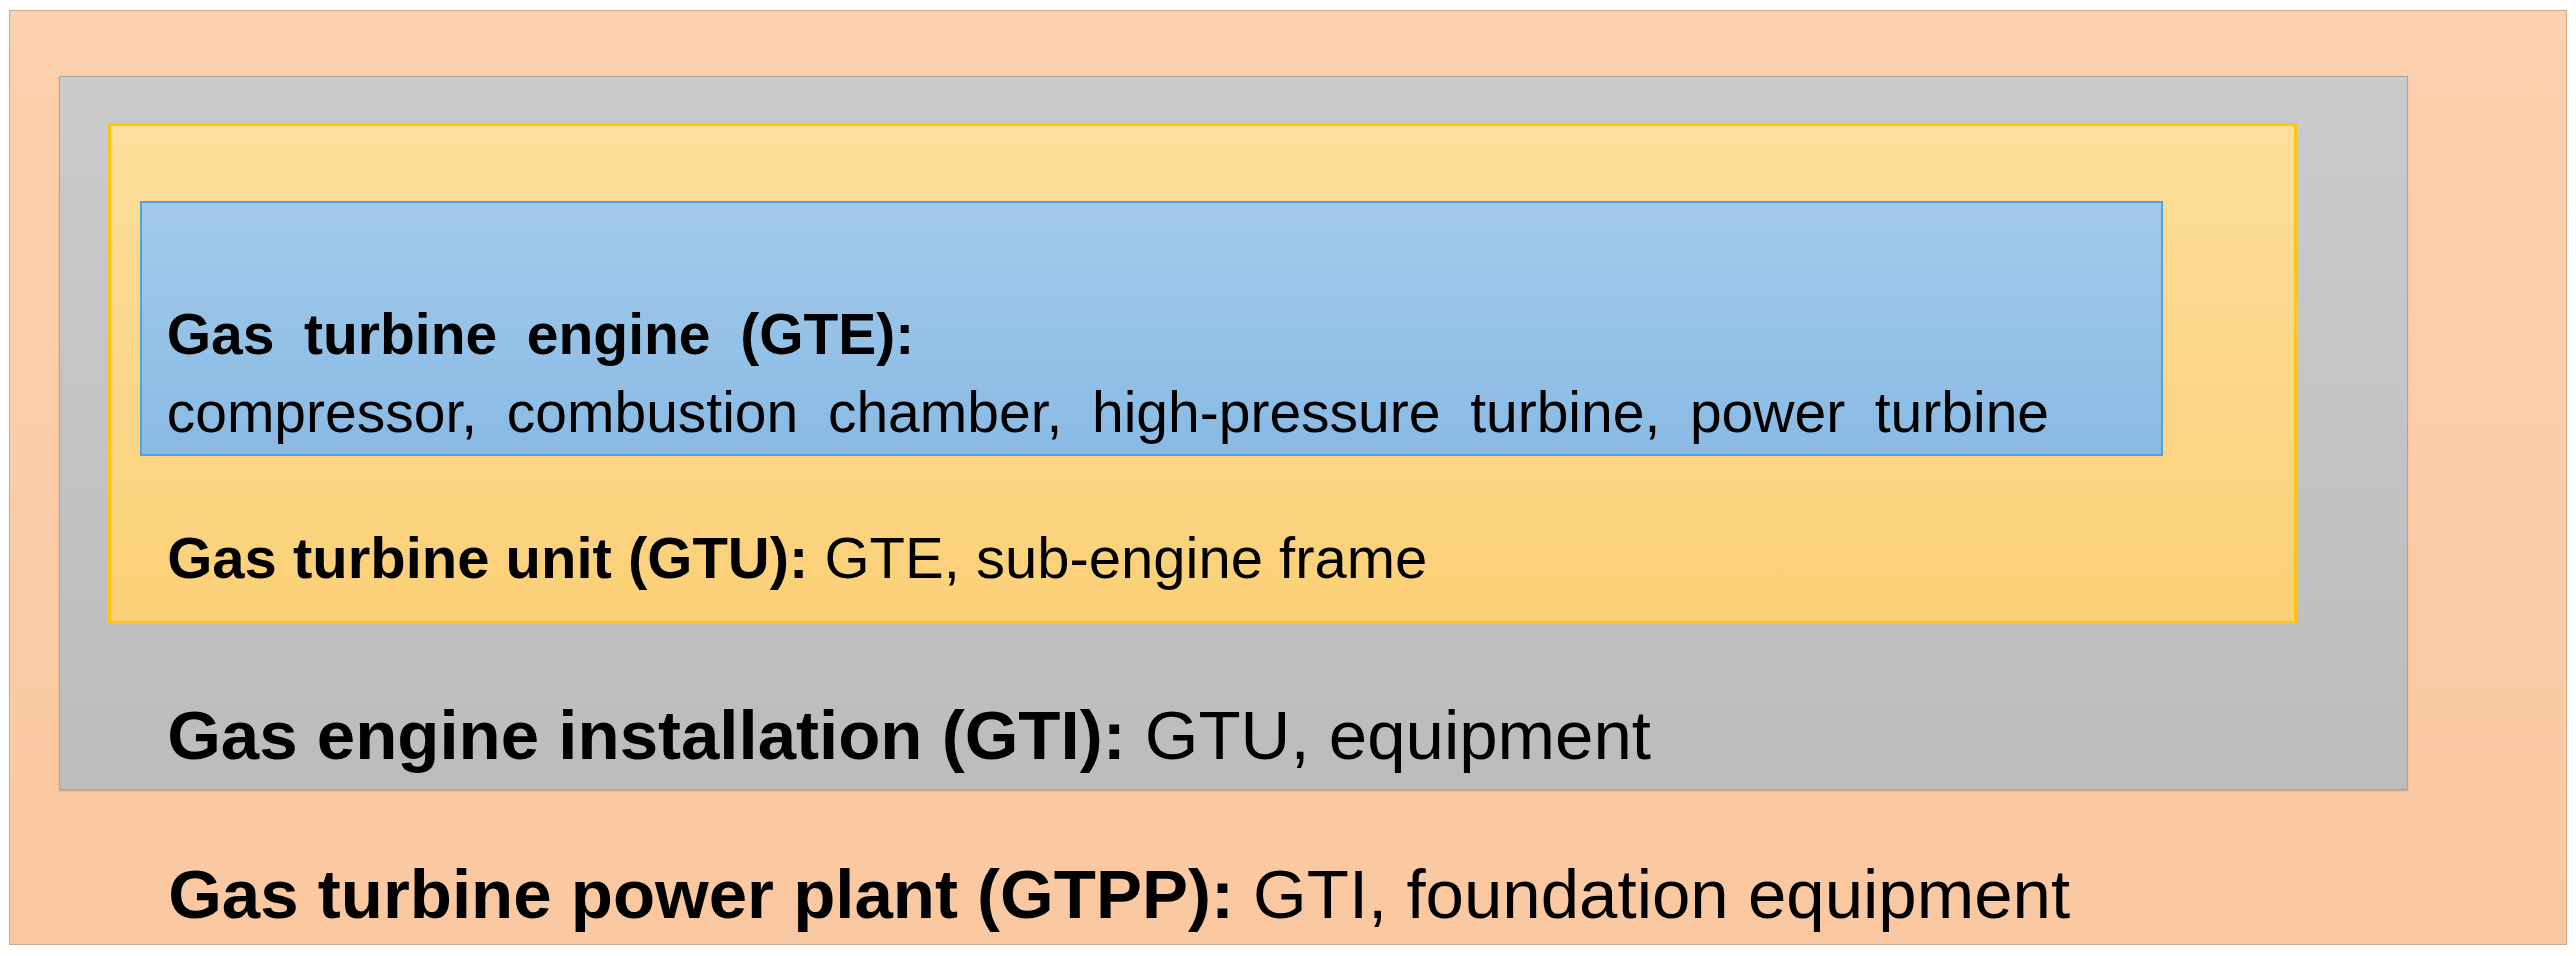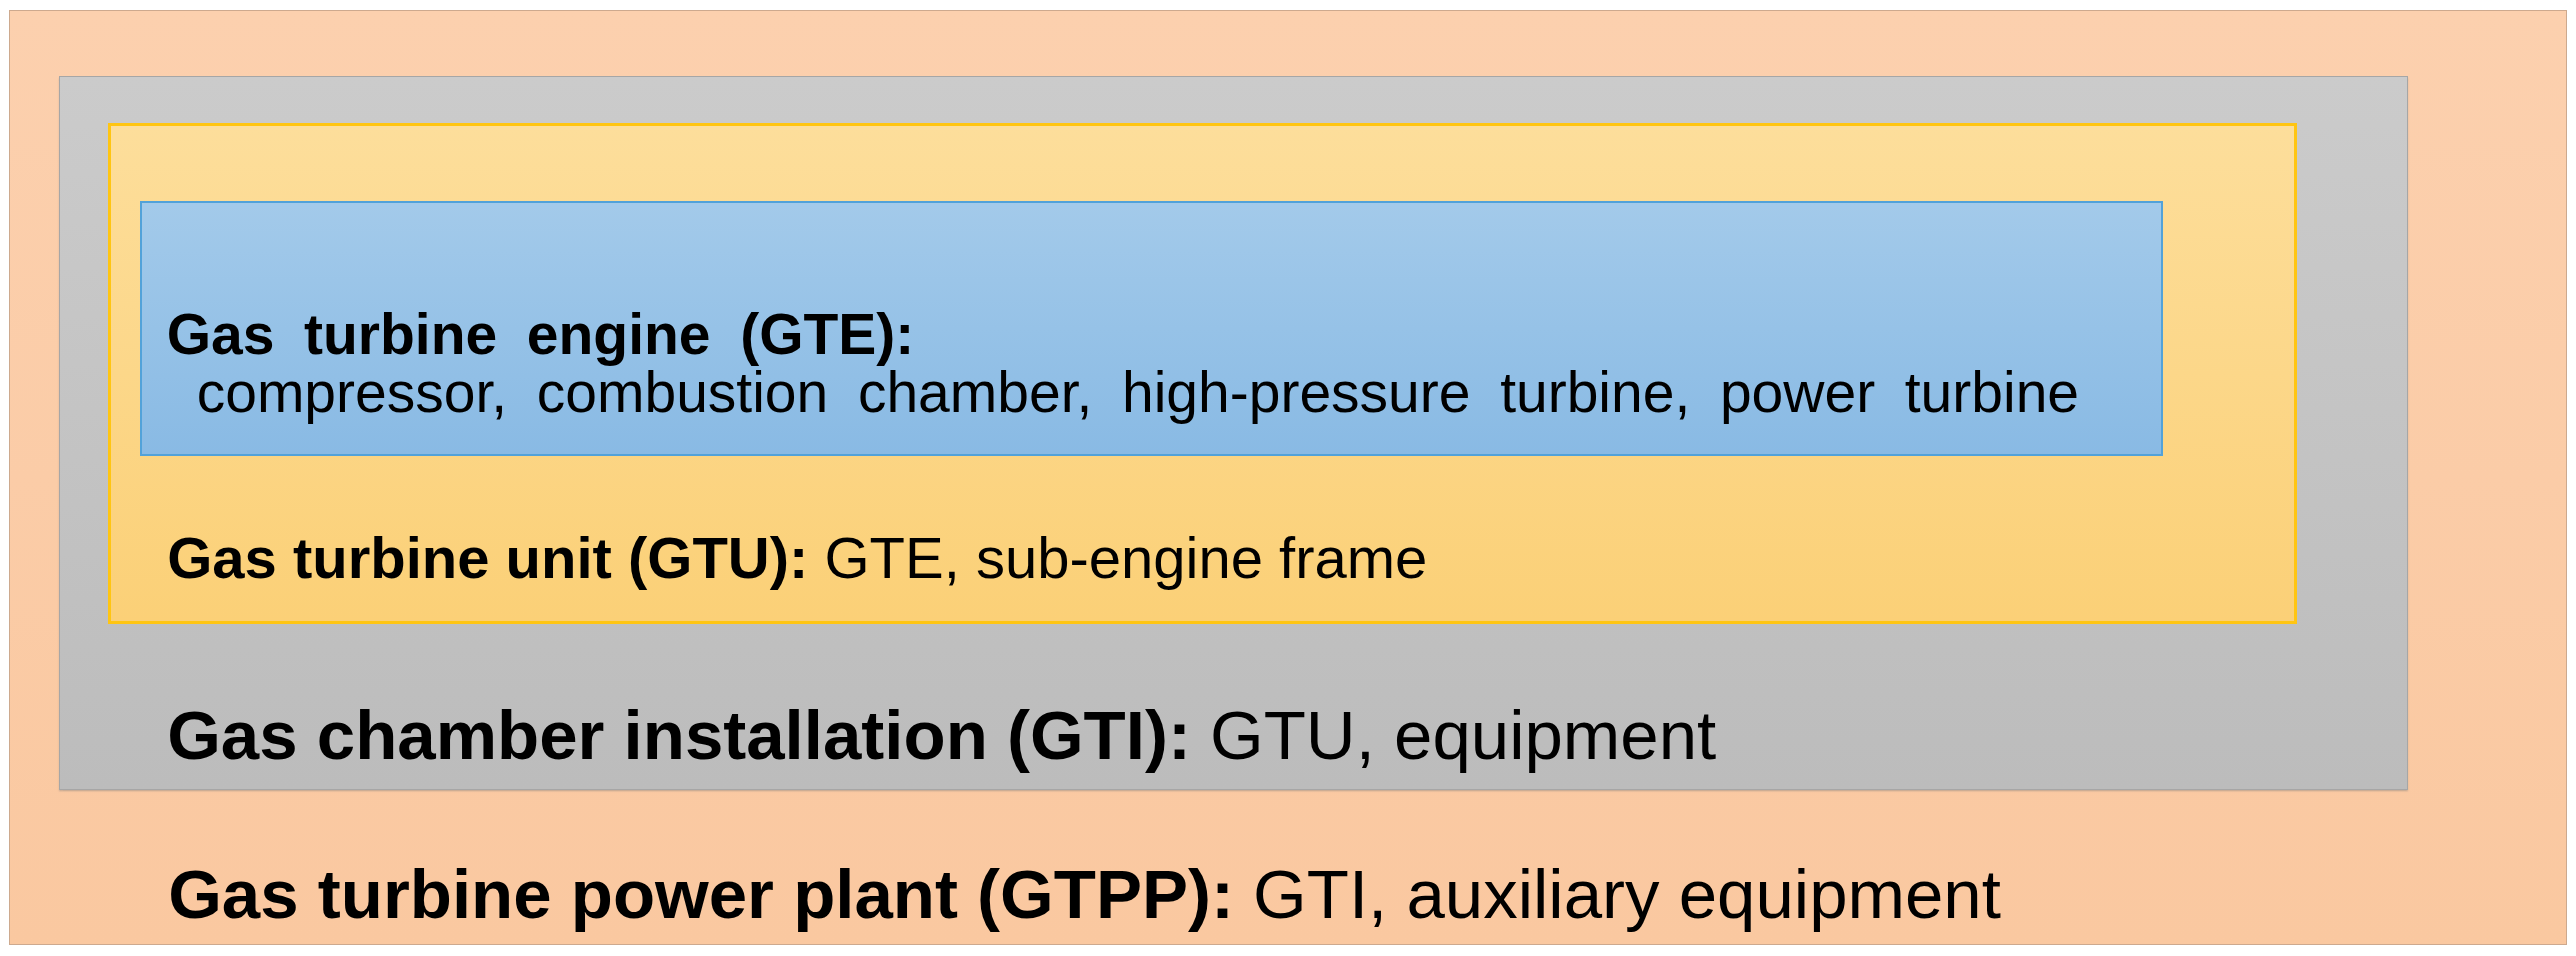--- a/index.html
+++ b/index.html
@@ -50,21 +50,21 @@
     position: absolute;
     white-space: nowrap;
     line-height: 1;
   }
   .line b { font-weight: 700; }
   .gte-text {
     font-size: 57px;
     word-spacing: 13.8px;
   }
   .gte-title { left: 24.5px; top: 103px; }
-  .gte-line2 { left: 24.5px; top: 161px; margin-left: 30px; }
+  .gte-line2 { left: 24.5px; top: 181px; }
   .gtu-line  { font-size: 58px; left: 56px;  top: 403px; }
   .gti-line  { font-size: 69px; left: 107px; top: 624px; }
   .gtpp-line { font-size: 69px; left: 158px; top: 849px; }
 </style>
 </head>
 <body>
 
 <div class="canvas">
 
   <div class="box box-gtpp">
@@ -83,27 +83,27 @@
         </div>
 
         <div class="line gtu-line">
           <b>Gas turbine unit (GTU):</b>
           <span>GTE, sub-engine frame</span>
         </div>
 
       </div>
 
       <div class="line gti-line">
-        <b>Gas chamber installation (GTI):</b>
+        <b>Gas engine installation (GTI):</b>
         <span>GTU, equipment</span>
       </div>
 
     </div>
 
     <div class="line gtpp-line">
       <b>Gas turbine power plant (GTPP):</b>
-      <span>GTI, auxiliary equipment</span>
+      <span>GTI, foundation equipment</span>
     </div>
 
   </div>
 
 </div>
 
 
 </body></html>

